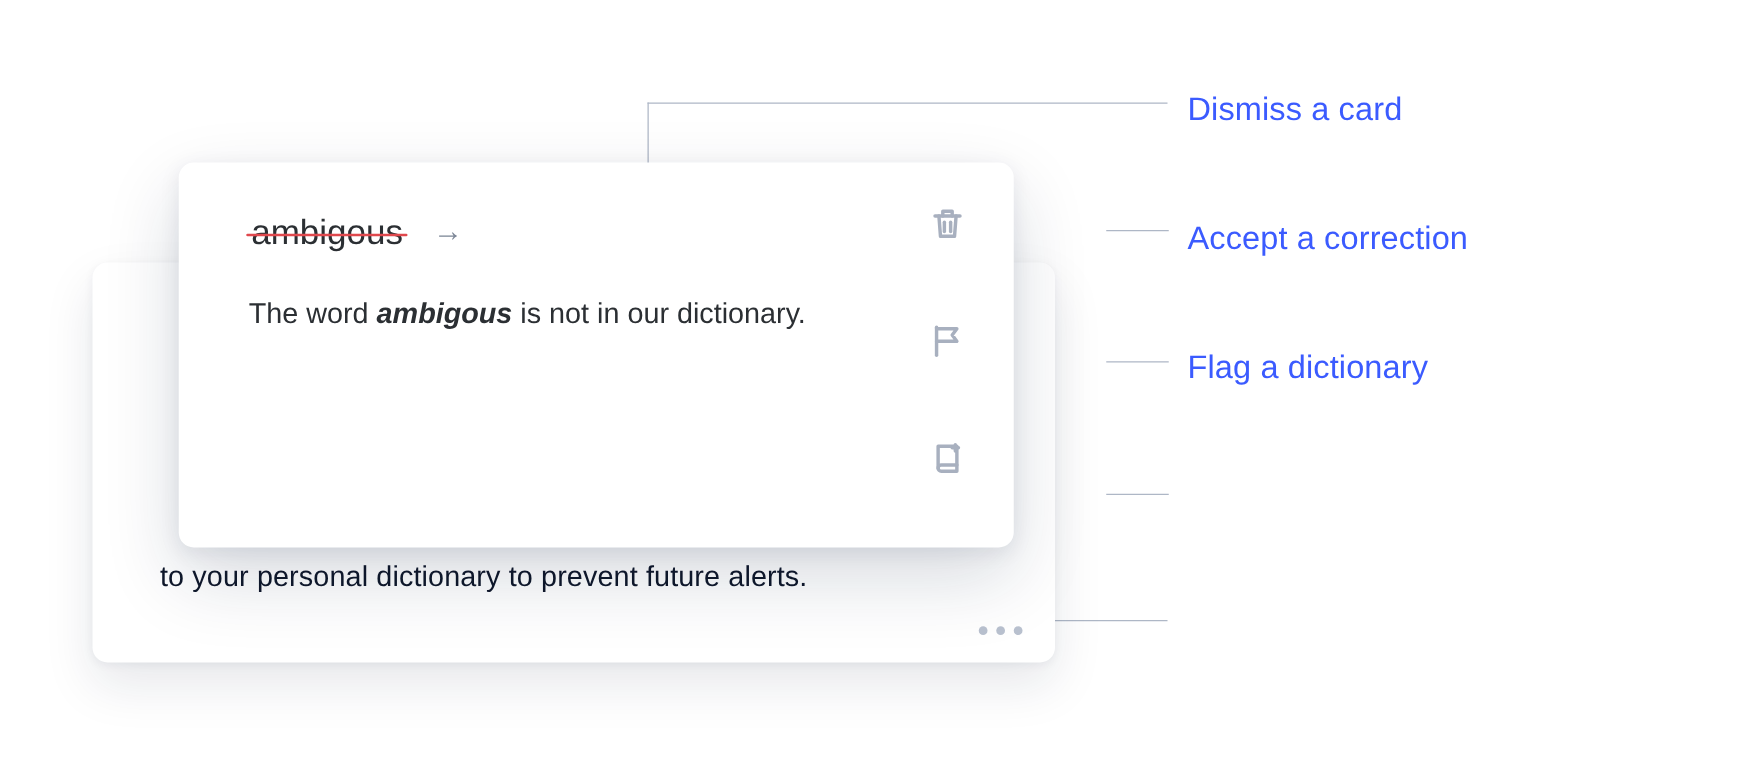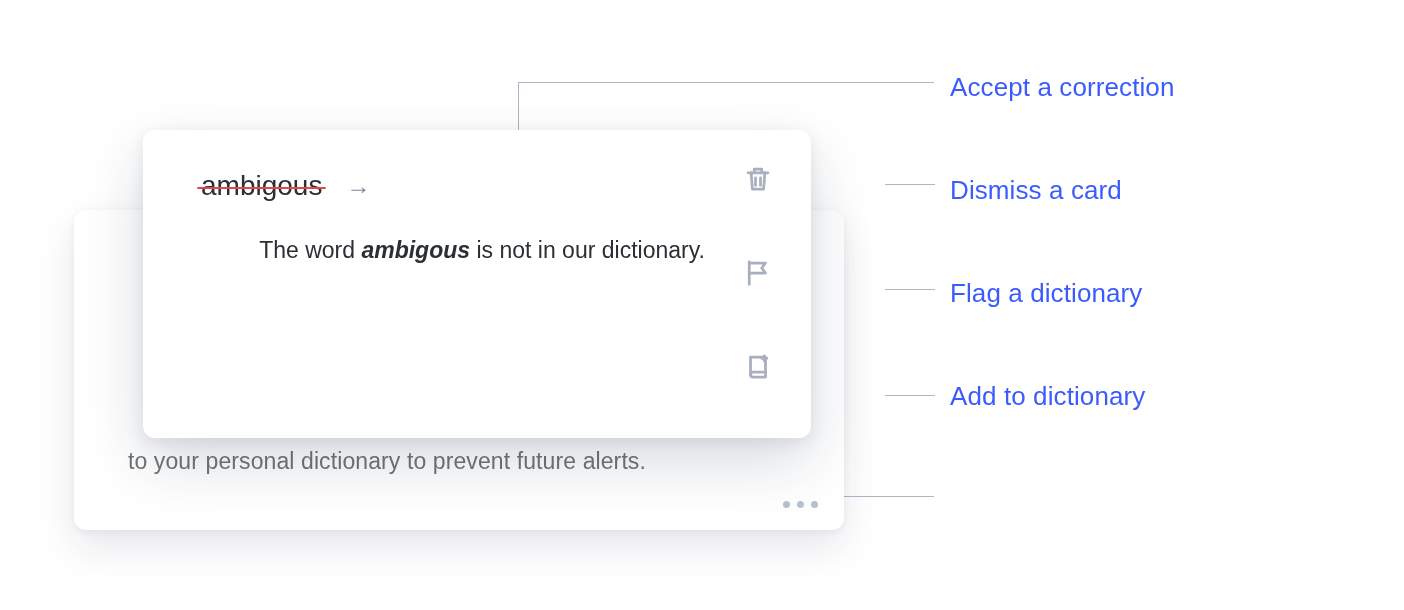--- a/index.html
+++ b/index.html
@@ -17,21 +17,21 @@
       border-radius: 12px;
       box-shadow: 0 18px 40px rgba(15, 30, 60, 0.10), 0 2px 8px rgba(15,30,60,0.06);
       padding: 30px 36px;
       color: #2b2f33;
     }
     .card-back .peek-text {
       position: absolute;
       left: 54px;
       top: 238px;
       font-size: 23px;
-      color: #737373;
+      color: #0f172a;
       letter-spacing: 0.1px;
     }
     .card-back .dots {
       position: absolute;
       right: 26px;
       bottom: 22px;
       display: flex;
       gap: 7px;
       align-items: center;
     }
@@ -90,21 +90,20 @@
       align-items: baseline;
       letter-spacing: 0.2px;
     }
     .pill .u-mark { font-weight: 700; }
     .explain {
       margin-top: 28px;
       max-width: 620px;
       font-size: 23px;
       line-height: 1.75;
       color: #2b2f33;
-      text-align: center;
     }
     .explain .term { font-style: italic; font-weight: 700; }
 
     
     .icon-col {
       position: absolute;
       right: 36px;
       top: 32px;
       display: flex;
       flex-direction: column;
@@ -201,19 +200,18 @@
           <path d="M6 4h12v16H8a2 2 0 0 1-2-2V4z"></path>
           <path d="M6 18a2 2 0 0 1 2-2h10"></path>
           <path d="M17 3v4"></path>
           <path d="M15 5h4"></path>
         </svg>
       </div>
     </div>
   </div>
 
   <div class="labels">
+    <span class="lbl">Dismiss a card</span>
     <span class="lbl">Accept a correction</span>
-    <span class="lbl">Dismiss a card</span>
     <span class="lbl">Flag a dictionary</span>
-    <span class="lbl">Add to dictionary</span>
   </div>
 
 </div>
 
 </body></html>

